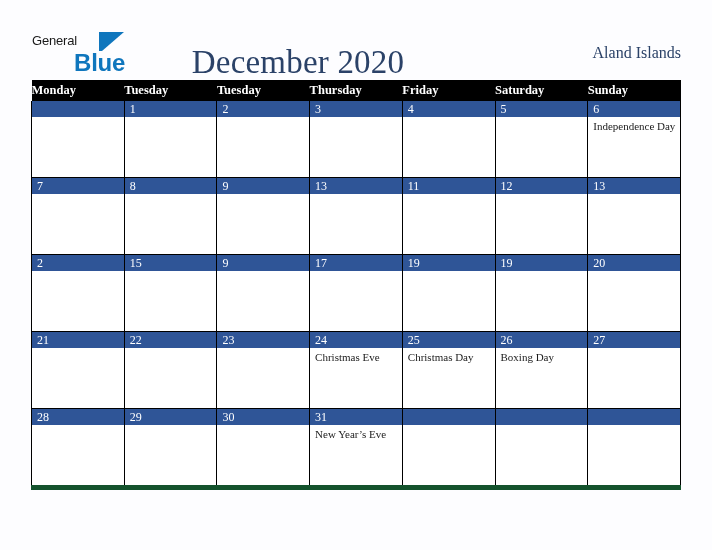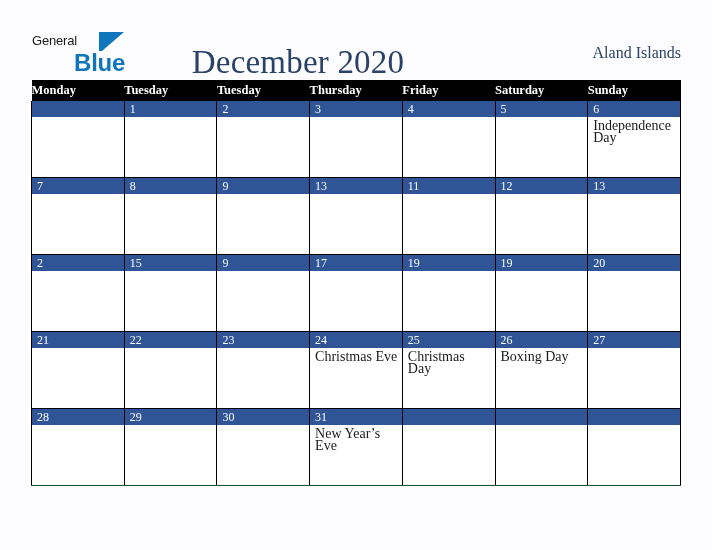--- a/index.html
+++ b/index.html
@@ -124,41 +124,41 @@
     width: 92.85px;
     height: 76px;
     padding: 0;
     vertical-align: top;
     border-left: 1px solid #000000;
     border-right: 1px solid #000000;
     border-bottom: 1px solid #000000;
     background: #ffffff;
   }
   .grid tr:last-child td {
-    border-bottom: 1px solid #14532d;
+    border-bottom: 5px solid #14532d;
     margin-left: 24px;
   }
 
   .cell {
     position: relative;
     height: 76px;
   }
   .daynum-bar {
     height: 16px;
     background: #2f5597;
     color: #ffffff;
     font-size: 12px;
     line-height: 16px;
     padding-left: 5px;
     box-sizing: border-box;
     overflow: hidden;
     white-space: nowrap;
   }
   .event {
-    font-size: 14px;
+    font-size: 11px;
     color: #1a1a1a;
     padding: 3px 4px 0 5px;
     line-height: 12px;
   }
 </style>
 </head>
 <body>
 
 <div class="page">
 

